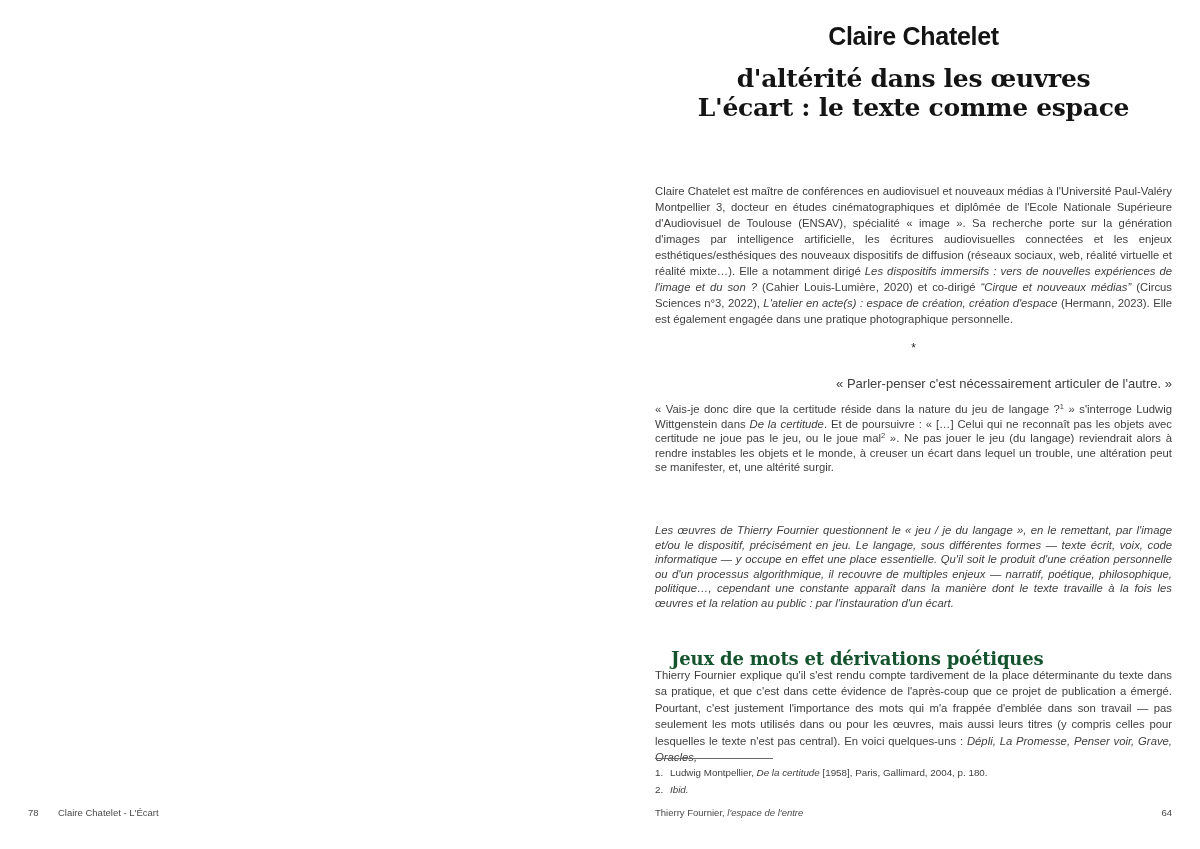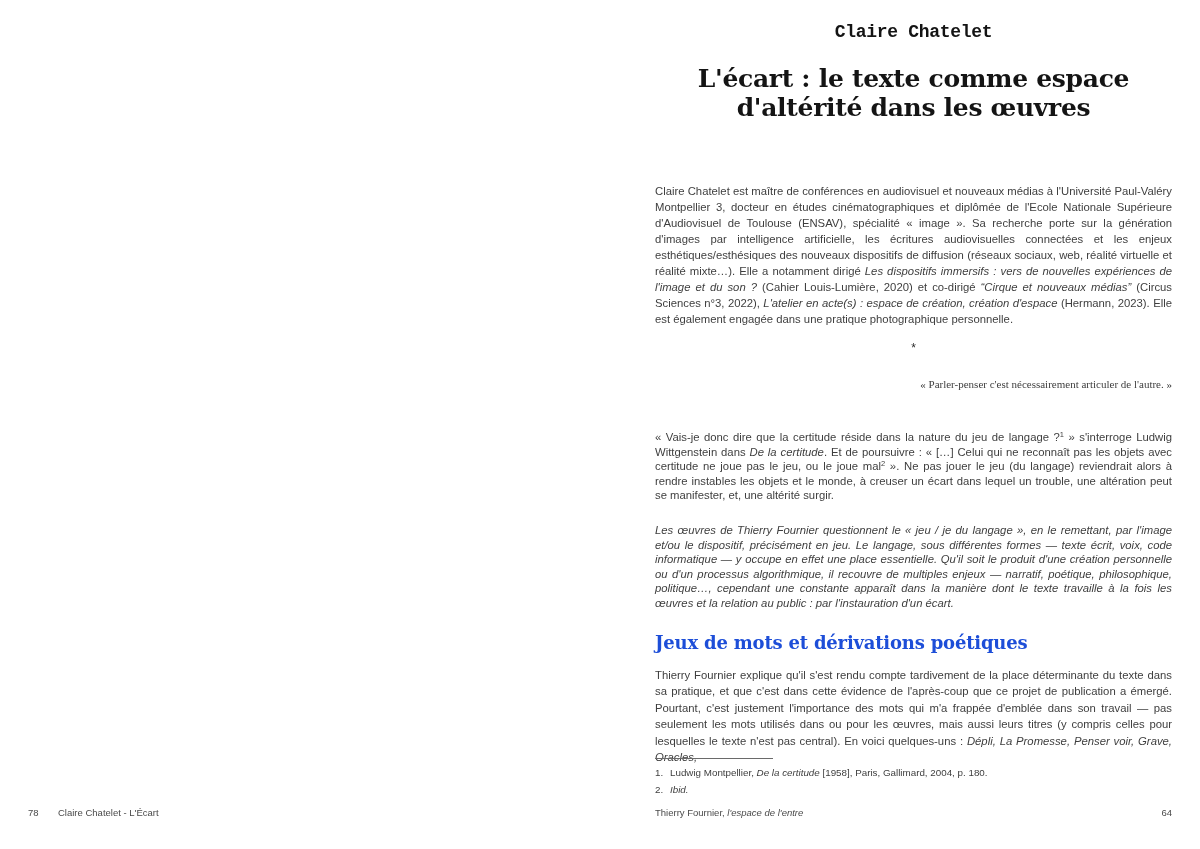--- a/index.html
+++ b/index.html
@@ -15,22 +15,22 @@
   .spread { position: relative; width: 1200px; height: 849px; background: #ffffff; }
   .page { position: absolute; top: 0; height: 849px; background: #ffffff; }
   .page-left { left: 0; width: 600px; }
   .page-right { left: 600px; width: 600px; }
 
   .column { position: absolute; left: 55px; top: 0; width: 517px; height: 849px; }
 
   .author {
     position: absolute; top: 22px; left: 0; width: 100%;
     margin: 0; text-align: center;
-    font-family: Liberation Mono, monospace; font-weight: 700;
-    font-size: 18px; letter-spacing: -0.3px; color: #141414;
+    font-family: Liberation Sans, sans-serif; font-weight: 700;
+    font-size: 25px; letter-spacing: -0.3px; color: #141414;
   }
   .title {
     position: absolute; top: 64px; left: 0; width: 100%;
     margin: 0; text-align: center;
     font-family: "DejaVu Serif", serif; font-weight: 700;
     font-size: 25px; line-height: 29px; letter-spacing: -0.3px; color: #141414;
   }
   .title .tl { display: block; }
 
   .bio {
@@ -38,35 +38,35 @@
     font-size: 11.3px; line-height: 16px; text-align: justify; color: #3e3e3e;
   }
 
   .separator {
     position: absolute; top: 341px; left: 0; width: 100%;
     text-align: center; font-size: 12px; color: #2c2c2c;
   }
 
   .epigraph {
     position: absolute; top: 374px; left: 0; width: 100%;
-    text-align: right; font-size: 11px; line-height: 20px; color: #3e3e3e; font-family: Liberation Serif, serif;
+    text-align: right; font-size: 13px; line-height: 20px; color: #3e3e3e;
   }
 
   .para {
     position: absolute; left: 0; width: 100%; margin: 0;
     font-size: 11.3px; line-height: 14.6px; text-align: justify; color: #3e3e3e;
   }
-  .p1 { top: 430px; }
+  .p1 { top: 402px; }
   .p2 { top: 523px; font-style: italic; }
   .p3 { top: 667px; line-height: 16.4px; }
 
   .section-heading {
-    position: absolute; top: 632px; left: 0; width: 100%; margin: 0;
+    position: absolute; top: 632px; left: 0; width: 100%; margin: 16px;
     font-family: "DejaVu Serif", serif; font-weight: 700;
-    font-size: 18px; letter-spacing: -0.2px; color: #1d4ed8;
+    font-size: 18px; letter-spacing: -0.2px; color: #14532d;
   }
 
   .it { font-style: italic; }
   sup { font-size: 7.5px; line-height: 0; vertical-align: 4px; }
 
   .fn-rule {
     position: absolute; top: 758px; left: 0; width: 118px; height: 0;
     border-top: 1px solid #6a6a6a;
   }
   .footnotes {
@@ -95,22 +95,22 @@
       <span class="running">Claire Chatelet - L'Écart</span>
     </footer>
   </section>
 
   <section class="page page-right">
     <div class="column">
 
       <h2 class="author">Claire Chatelet</h2>
 
       <h1 class="title">
+        <span class="tl">d'altérité dans les œuvres</span>
         <span class="tl">L'écart : le texte comme espace</span>
-        <span class="tl">d'altérité dans les œuvres</span>
       </h1>
 
       <p class="bio"><span>Claire Chatelet est maître de conférences en audiovisuel et nouveaux médias à l'Université Paul-Valéry Montpellier 3, docteur en études cinématographiques et diplômée de l'Ecole Nationale Supérieure d'Audiovisuel de Toulouse (ENSAV), spécialité « image ». Sa recherche porte sur la génération d'images par intelligence artificielle, les écritures audiovisuelles connectées et les enjeux esthétiques/esthésiques des nouveaux dispositifs de diffusion (réseaux sociaux, web, réalité virtuelle et réalité mixte…). Elle a notamment dirigé </span><span class="it">Les dispositifs immersifs : vers de nouvelles expériences de l'image et du son ?</span><span> (Cahier Louis-Lumière, 2020) et co-dirigé </span><span class="it">“Cirque et nouveaux médias”</span><span> (Circus Sciences n°3, 2022), </span><span class="it">L'atelier en acte(s) : espace de création, création d'espace</span><span> (Hermann, 2023). Elle est également engagée dans une pratique photographique personnelle.</span></p>
 
       <div class="separator">*</div>
 
       <div class="epigraph">
         <div class="quote">« Parler-penser c'est nécessairement articuler de l'autre. »</div>
       </div>
 

